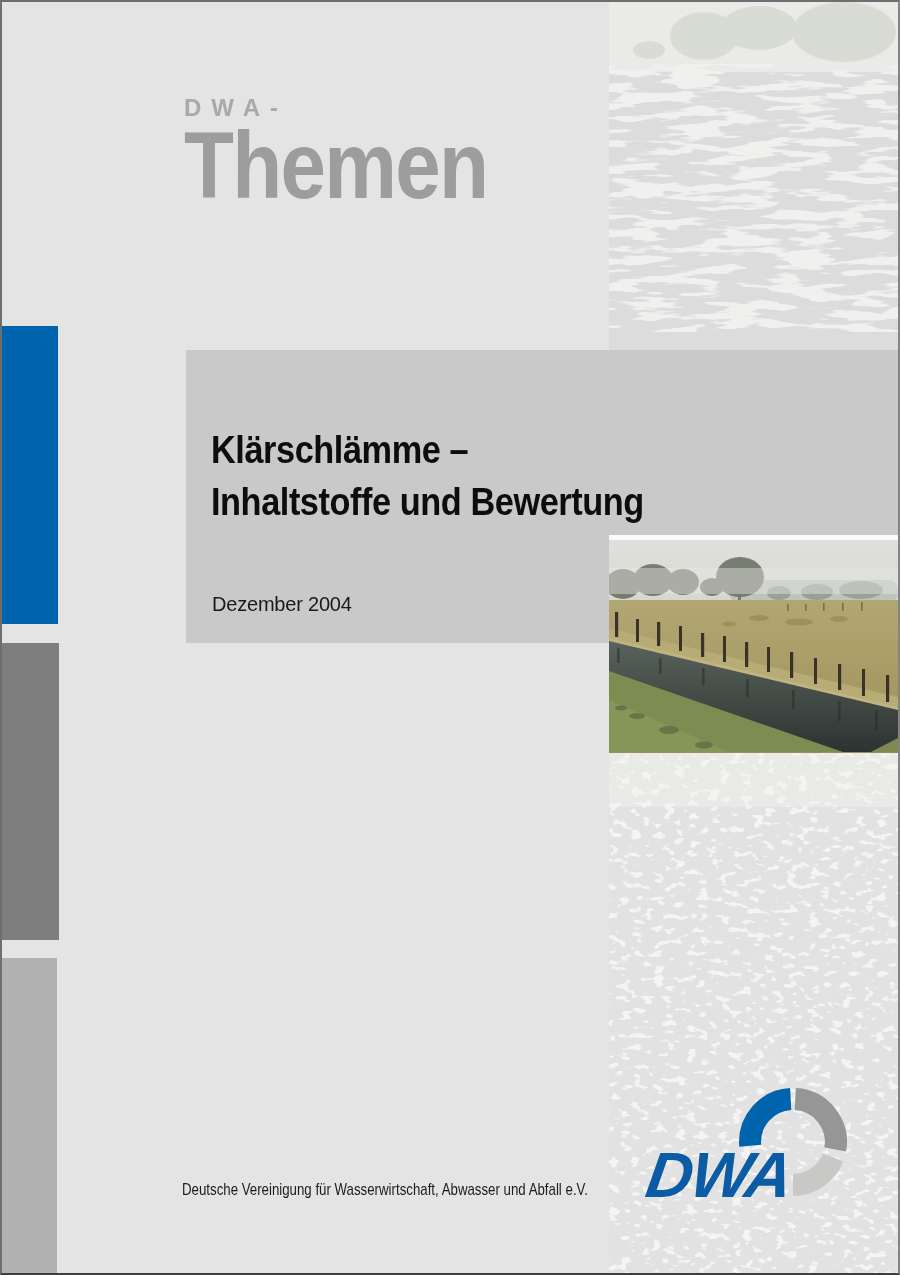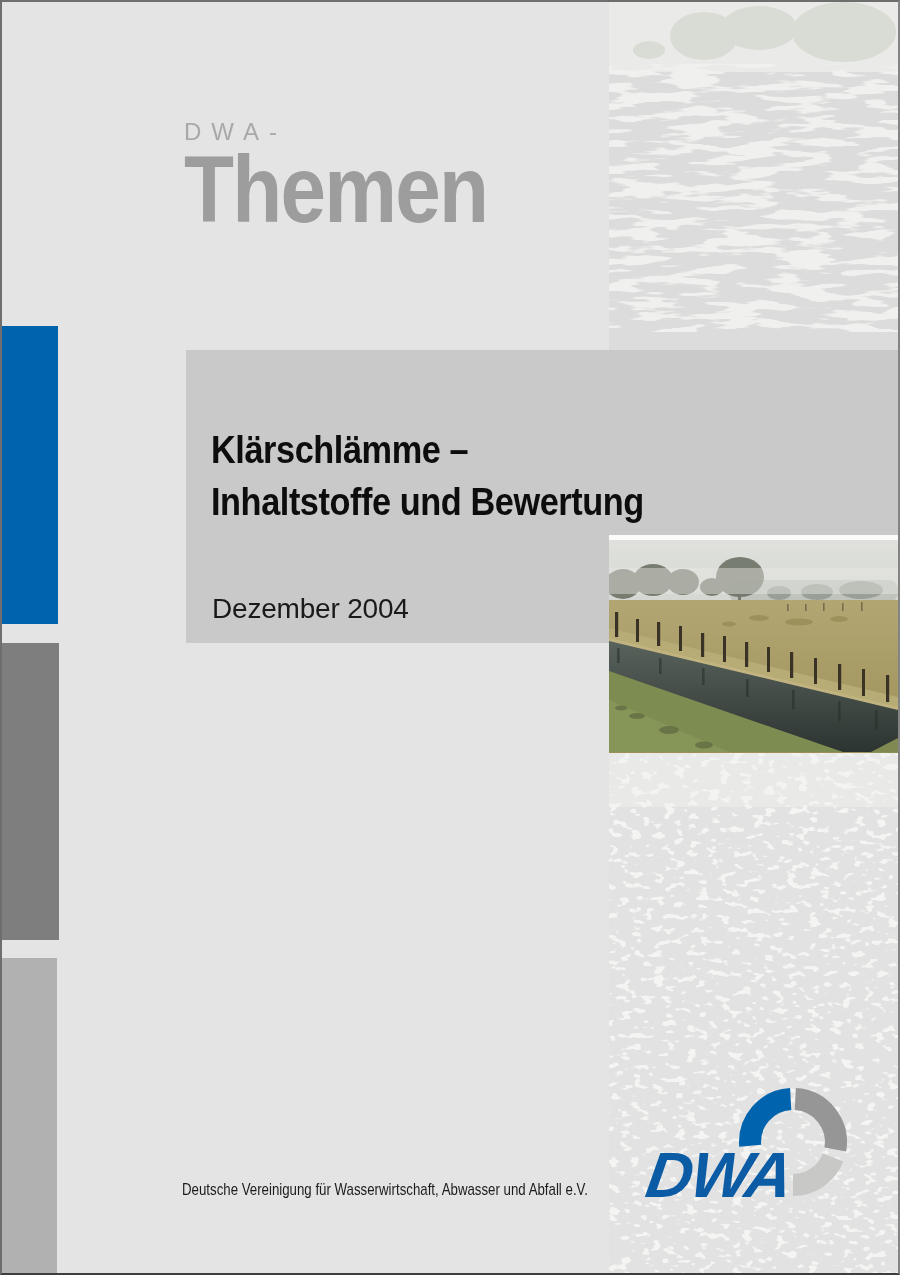--- a/index.html
+++ b/index.html
@@ -5,38 +5,38 @@
   html,body{margin:0;padding:0;background:#9a9a9a;}
   .page{
     position:relative;width:900px;height:1275px;margin:0 auto;
     background:#e4e4e4;box-sizing:border-box;overflow:hidden;
     border:2px solid;border-color:#6e6e6e #848484 #3e3e3e #6e6e6e;
     font-family:"Liberation Sans",sans-serif;
   }
   .ghost{position:absolute;left:607px;top:0;}
   .series{position:absolute;left:182px;top:94px;}
   .series-prefix{
-    font-size:24px;font-weight:400;letter-spacing:10px;color:#a9a9a9;line-height:1;margin-top:24px;
+    font-size:24px;font-weight:700;letter-spacing:10px;color:#a9a9a9;line-height:1;
   }
   .series-name{
     font-size:94px;font-weight:700;letter-spacing:-2px;color:#9d9d9d;line-height:1;
     margin-top:-1px;transform:scaleX(.87);transform-origin:0 0;white-space:nowrap;
   }
   .blue-bar{position:absolute;left:0;top:324px;width:56px;height:298px;background:#0063ae;}
   .bar-mid{position:absolute;left:0;top:641px;width:57px;height:297px;background:#7e7e7e;}
   .bar-light{position:absolute;left:0;top:956px;width:55px;height:315px;background:#b1b1b1;}
   .panel{position:absolute;left:184px;top:348px;right:0;height:293px;background:#c9c9c9;}
   .panel-title{
     position:absolute;left:25px;top:74px;
     font-size:39px;font-weight:700;line-height:52px;letter-spacing:-.5px;color:#0d0d0d;
     transform:scaleX(.88);transform-origin:0 0;white-space:nowrap;
   }
   .panel-date{
     position:absolute;left:26px;top:243px;
-    font-size:28px;letter-spacing:-.2px;color:#1a1a1a;white-space:nowrap;
+    font-size:20px;letter-spacing:-.2px;color:#1a1a1a;white-space:nowrap;
   }
   .photo{
     position:absolute;left:607px;top:533px;width:289px;
     border-top:5px solid #fbfbfa;background:#cfd3ce;line-height:0;
   }
   .logo{position:absolute;left:610px;top:1073px;line-height:0;}
   .footer{
     position:absolute;left:180px;top:1178px;
     font-size:17px;color:#1c1c1c;white-space:nowrap;
     transform:scaleX(.78);transform-origin:0 0;

